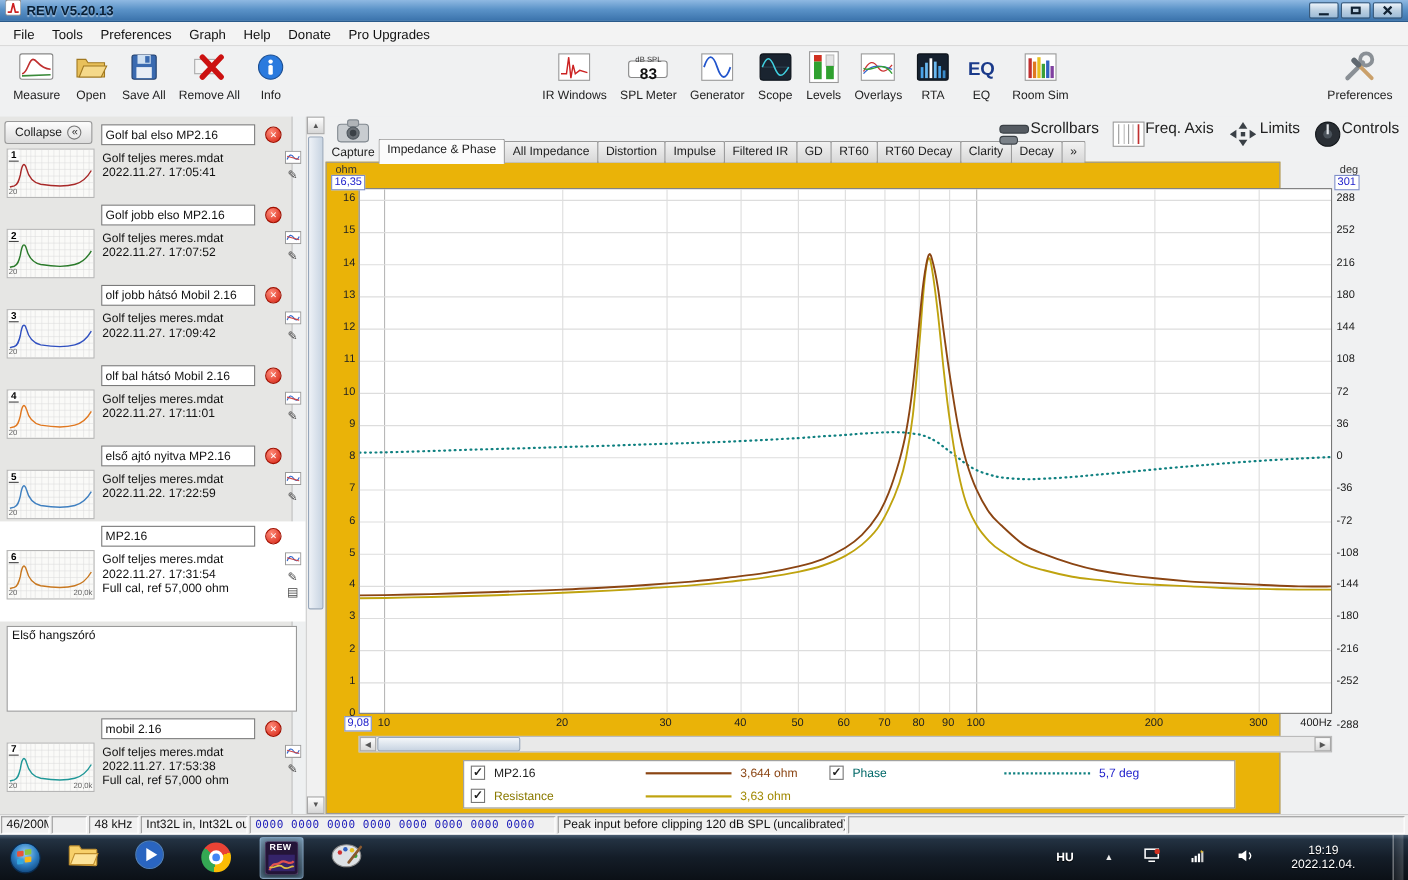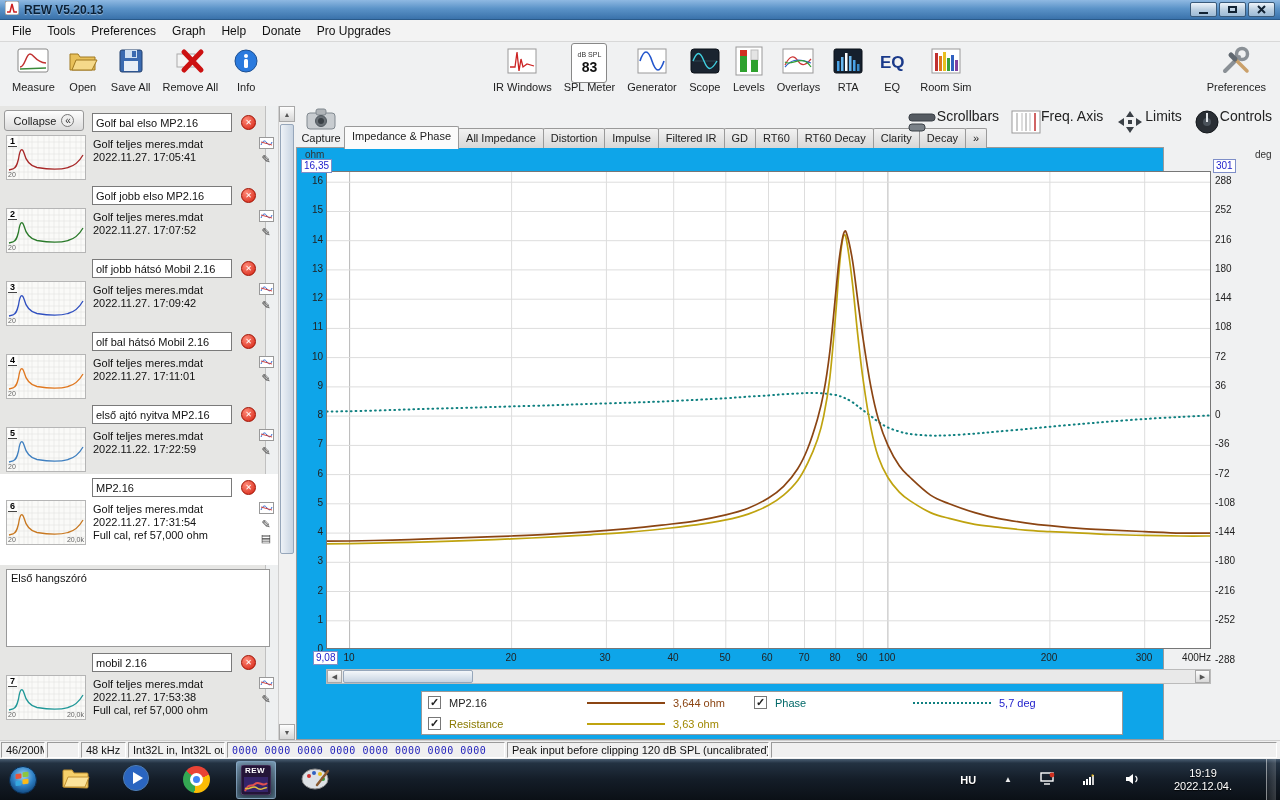--- a/index.html
+++ b/index.html
@@ -17,21 +17,21 @@
 
 
 .menubar{position:absolute;top:20px;left:0;right:0;height:22px;background:#f3f3f3;border-bottom:1px solid #d8d8d8;display:flex;align-items:center;padding-left:4px}
 .menu-item{padding:3px 8px;font-size:12px;color:#111}
 .toolbar{position:absolute;top:42px;left:0;right:0;height:64px;background:#f0f1f2}
 .tb-group{position:absolute;top:2px;display:flex}
 .tb-left{left:6px}.tb-center{left:487px}.tb-right{right:8px}
 .tbtn{display:flex;flex-direction:column;align-items:center;padding:2px 6px;min-width:44px}
 .ticon{height:34px;display:flex;align-items:center;justify-content:center}
 .tlabel{font-size:11px;color:#222;margin-top:1px;white-space:nowrap}
-.spl-box{width:36px;height:40px;border:1px solid #888;border-radius:3px;background:#fff;display:flex;flex-direction:column;align-items:center;justify-content:center}
+.spl-box{width:36px;height:16px;border:1px solid #888;border-radius:3px;background:#fff;display:flex;flex-direction:column;align-items:center;justify-content:center}
 .spl-top{font-size:7px;color:#333;line-height:8px}
 .spl-val{font-size:14px;font-weight:bold;color:#111;line-height:16px}
 .eq-ic{font-size:17px;font-weight:bold;color:#1a3a8a}
 
 
 .workspace{position:absolute;top:106px;left:0;width:1280px;height:634px}
 
 
 .sidebar{position:absolute;left:0;top:0;width:266px;height:634px;background:#e6e6e4;border-right:1px solid #c0c0c0}
 .side-content{position:absolute;left:0;top:0;width:278px;height:634px;overflow:hidden;padding-top:3px}
@@ -60,21 +60,21 @@
 
 .graphpanel{position:absolute;left:296px;top:0;width:984px;height:634px;background:#f0f1f2}
 .capture-btn{position:absolute;left:3px;top:2px;width:44px;display:flex;flex-direction:column;align-items:center;font-size:11px;color:#222}
 .tabs{position:absolute;left:48px;top:19px;height:23px;display:flex;align-items:flex-end;z-index:3}
 .tab{height:20px;padding:3px 7px;font-size:11px;color:#222;background:linear-gradient(#f2f2f2,#d7d7d7);border:1px solid #9a9a9a;border-bottom:none;margin-right:-1px;border-radius:2px 2px 0 0;white-space:nowrap}
 .tab.sel{height:23px;background:#fbfbfb;position:relative;z-index:4;margin-bottom:-1px}
 .tab-more{width:22px;text-align:center}
 .gtools{position:absolute;right:8px;top:2px;display:flex;gap:12px;z-index:3}
 .gtool{display:flex;flex-direction:row;align-items:flex-start;font-size:14px;color:#222;min-width:46px}
 .gtool .ticon{height:28px}
-.graphbody{position:absolute;left:0;top:41px;width:868px;height:593px;background:#0ea5e9;border:1px solid #9a9a9a}
+.graphbody{position:absolute;left:0;top:41px;width:868px;height:593px;background:#eab308;border:1px solid #9a9a9a}
 .unit-lbl{position:absolute;top:1px;font-size:10px;color:#333}
 .cursor-box{position:absolute;background:#fff;border:1px solid #7e8ec8;color:#2222cc;font-size:10px;line-height:12px;padding:0 2px;z-index:2}
 #plotSvg{position:absolute;left:29px;top:23px;background:#fff;border:1px solid #777}
 .ytick{position:absolute;font-size:10px;color:#222;line-height:12px}
 .ytick.lt{left:0;width:26px;text-align:right}
 .ytick.rt{left:918px;width:34px;text-align:left}
 #xTicks{position:absolute;left:0;top:504px;width:100%;height:14px}
 .xtick{position:absolute;top:0;width:40px;text-align:center;font-size:10px;color:#222}
 .hscroll{position:absolute;left:29px;top:521px;width:885px;height:15px;background:#e9e9e9;border:1px solid #bbb}
 .h-btn{position:absolute;top:0;width:15px;height:13px;background:linear-gradient(#fdfdfd,#d8d8d8);border:1px solid #a8a8a8;color:#555;font-size:7px;display:flex;align-items:center;justify-content:center}
@@ -763,21 +763,21 @@
                 <line x1="13" y1="13" x2="13" y2="4" stroke="#e0e4e8" stroke-width="2"></line>
               </svg>
             </span>
             <span>Controls</span>
           </div>
         </div>
 
       <div class="graphbody">
         <span class="unit-lbl" style="left:8px">ohm</span>
         <span class="cursor-box" style="left:4px;top:11px">16,35</span>
-        <span class="unit-lbl" style="left:958px">deg</span>
+        <span class="unit-lbl" style="left:921px">deg</span>
         <span class="cursor-box" style="left:916px;top:11px">301</span>
 
         <svg id="plotSvg" width="885" height="478">
             <line x1="22.6" y1="0" x2="22.6" y2="478" stroke="#b8b8b8" stroke-width="1"></line>
             <line x1="184.6" y1="0" x2="184.6" y2="478" stroke="#dddddd" stroke-width="1"></line>
             <line x1="279.4" y1="0" x2="279.4" y2="478" stroke="#dddddd" stroke-width="1"></line>
             <line x1="346.7" y1="0" x2="346.7" y2="478" stroke="#dddddd" stroke-width="1"></line>
             <line x1="398.8" y1="0" x2="398.8" y2="478" stroke="#dddddd" stroke-width="1"></line>
             <line x1="441.5" y1="0" x2="441.5" y2="478" stroke="#dddddd" stroke-width="1"></line>
             <line x1="477.5" y1="0" x2="477.5" y2="478" stroke="#dddddd" stroke-width="1"></line>

